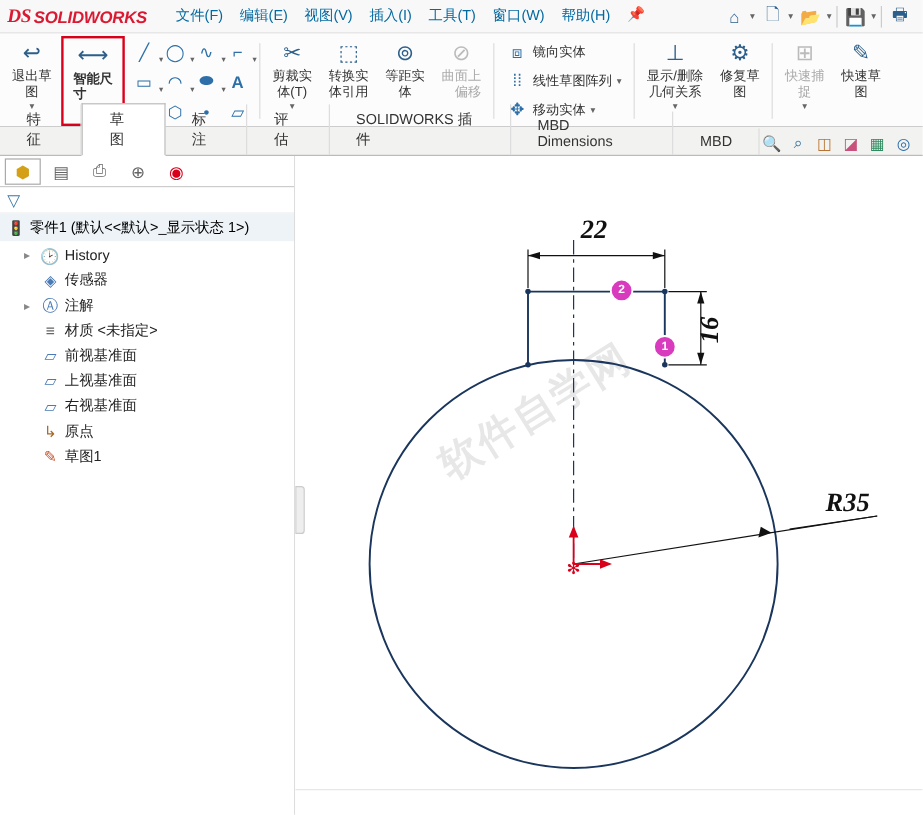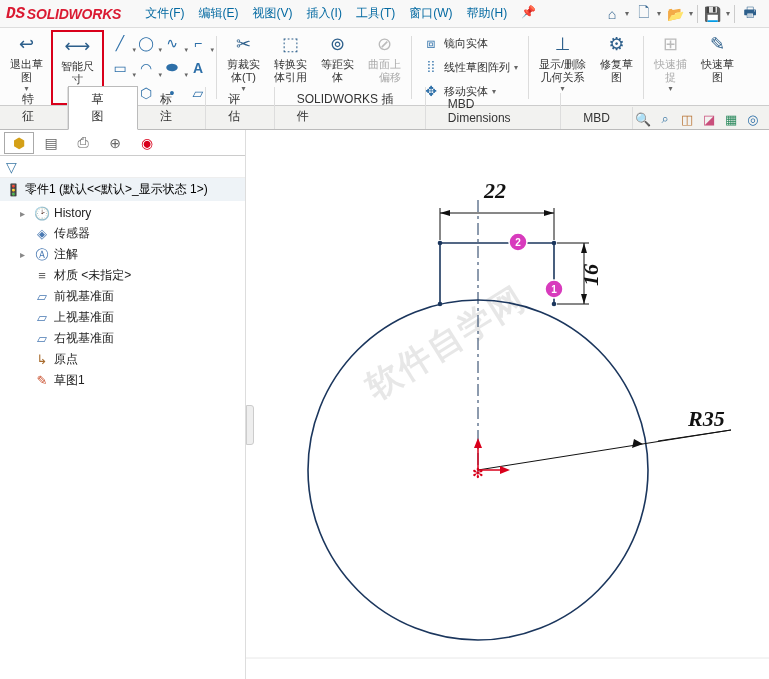--- a/index.html
+++ b/index.html
@@ -1,21 +1,21 @@
 <!DOCTYPE html>
 <html><head>
 <meta charset="utf-8">
 <style>
   * { box-sizing: border-box; margin: 0; padding: 0; }
   body { font-family: "Microsoft YaHei", "SimSun", Arial, sans-serif; font-size: 12px; background: #fff; width: 769px; height: 679px; overflow: hidden; position: relative; }
 
   
   .menubar { height: 28px; display: flex; align-items: center; border-bottom: 1px solid #ddd; background: #f8f8f8; padding-left: 6px; }
   .logo { color: #da1a32; font-weight: bold; font-style: italic; font-size: 14px; letter-spacing: -0.2px; margin-right: 18px; display: flex; align-items: center; }
-  .logo .ds { font-family: Liberation Mono, monospace; font-style: italic; font-size: 16px; margin-right: 2px; }
+  .logo .ds { font-family: Liberation Serif, serif; font-style: italic; font-size: 16px; margin-right: 2px; }
   .menu-items { display: flex; gap: 2px; }
   .menu-item { padding: 4px 6px; color: #0369a1; cursor: pointer; }
   .menubar-right { margin-left: auto; display: flex; gap: 4px; align-items: center; padding-right: 8px; }
   .menubar-right .ico { width: 22px; height: 22px; display: flex; align-items: center; justify-content: center; color: #2d5f8b; font-size: 14px; cursor: pointer; }
   .menubar-right .sep { width: 1px; height: 18px; background: #ccc; }
   .menubar-right .dd { font-size: 8px; color: #666; margin-left: -2px; }
 
   
   .ribbon { height: 78px; background: #fcfcfc; border-bottom: 1px solid #ccc; display: flex; align-items: stretch; padding: 2px 4px 0 4px; gap: 2px; }
   .rb-bigbtn { display: flex; flex-direction: column; align-items: center; justify-content: flex-start; padding: 4px 6px; cursor: pointer; line-height: 1.2; font-size: 11px; color: #333; min-width: 40px; }
@@ -100,21 +100,21 @@
   <div class="rb-bigbtn">
     <span class="ico">↩</span>
     <span style="white-space:pre;text-align:center;">退出草
 图</span>
     <span class="dd">▾</span>
   </div>
 
   <div class="rb-highlight">
     <div class="rb-bigbtn">
       <span class="ico">⟷</span>
-      <span style="white-space:pre;text-align:center;">智能尺
+      <span style="white-space:pre;font-weight:bold;">智能尺
 寸</span>
       <span class="dd">▾</span>
     </div>
   </div>
 
   <div class="rb-grid">
     <div class="rb-row">
       <span class="rb-sm">╱<span class="dd">▾</span></span>
       <span class="rb-sm">◯<span class="dd">▾</span></span>
       <span class="rb-sm">∿<span class="dd">▾</span></span>

